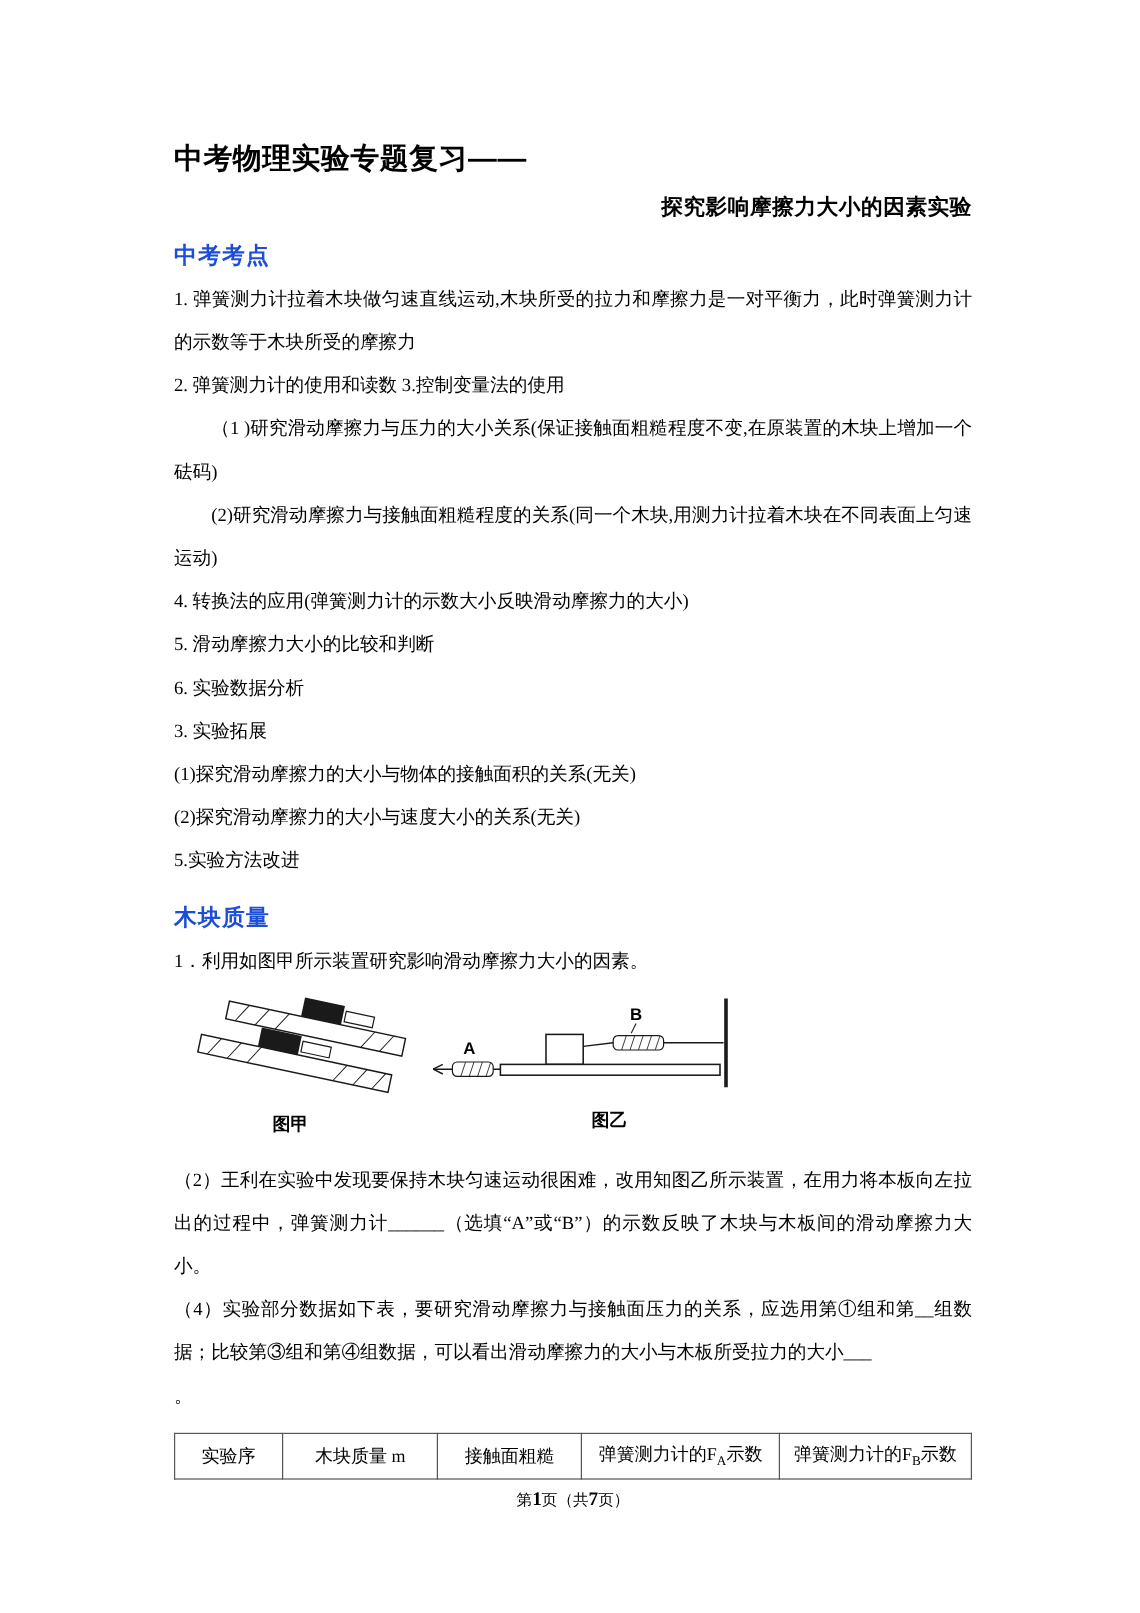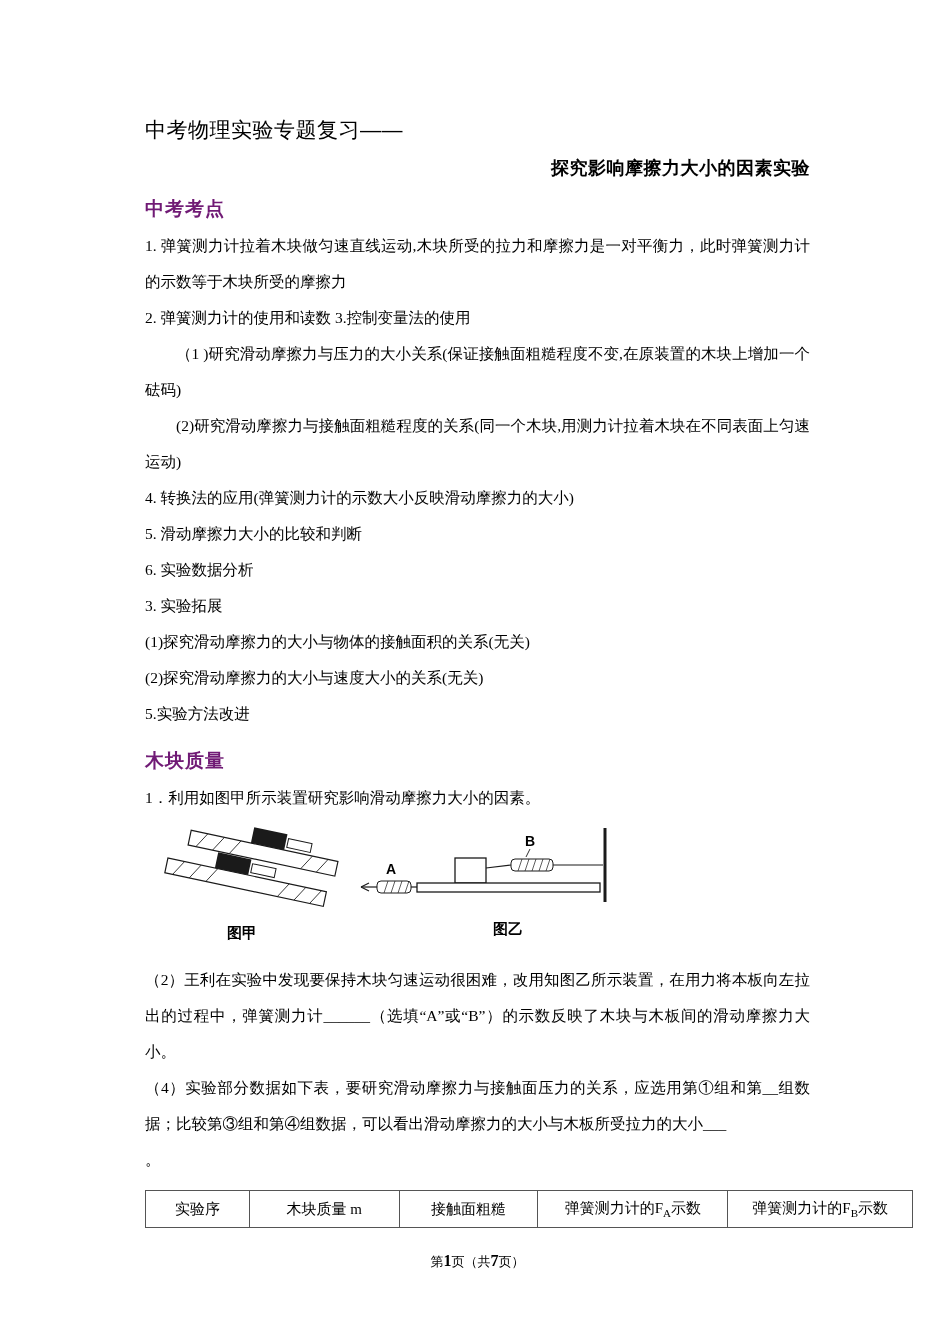--- a/index.html
+++ b/index.html
@@ -14,35 +14,35 @@
     overflow: hidden;
   }
   .content {
     position: absolute;
     left: 145px;
     top: 116px;
     width: 665px;
   }
   .title1 {
     font-family: "Liberation Sans", "DejaVu Sans", sans-serif;
-    font-size: 21px;
-    font-weight: normal;
+    font-size: 24px;
+    font-weight: bold;
     letter-spacing: 0.5px;
   }
   .title2 {
     font-family: "Liberation Sans", "DejaVu Sans", sans-serif;
     font-size: 18px;
     font-weight: bold;
     text-align: right;
     margin-top: 12px;
     letter-spacing: 0.5px;
   }
   .red-heading {
     font-family: "Liberation Sans", "DejaVu Sans", sans-serif;
-    color: #701a75;
+    color: #1d4ed8;
     font-size: 19px;
     font-weight: bold;
     margin-top: 16px;
     margin-bottom: 6px;
     letter-spacing: 1px;
   }
   .para {
     font-size: 15.5px;
     line-height: 36px;
     text-align: justify;
@@ -57,37 +57,37 @@
     font-family: "Liberation Sans", "DejaVu Sans", sans-serif;
     font-size: 15px;
     font-weight: bold;
   }
   .scale-label {
     font-family: "Liberation Sans", "DejaVu Sans", sans-serif;
     font-size: 14px;
     font-weight: bold;
   }
   table.data-table {
-    width: 768px;
+    width: 665px;
     border-collapse: collapse;
     margin-top: 12px;
   }
   table.data-table th {
     border: 1px solid #555;
     font-weight: normal;
     font-size: 15px;
     text-align: center;
     padding: 8px 3px;
     font-family: "Liberation Serif", "DejaVu Serif", serif;
     white-space: nowrap;
   }
   table.data-table sub { font-size: 11px; }
   .footer {
     text-align: center;
-    margin-top: 24px;
+    margin-top: 8px;
     font-size: 13px;
   }
   .footer .pagenum { font-weight: bold; font-size: 16px; }
 </style>
 </head>
 <body>
 
 <div class="page">
   <div class="content">
 

